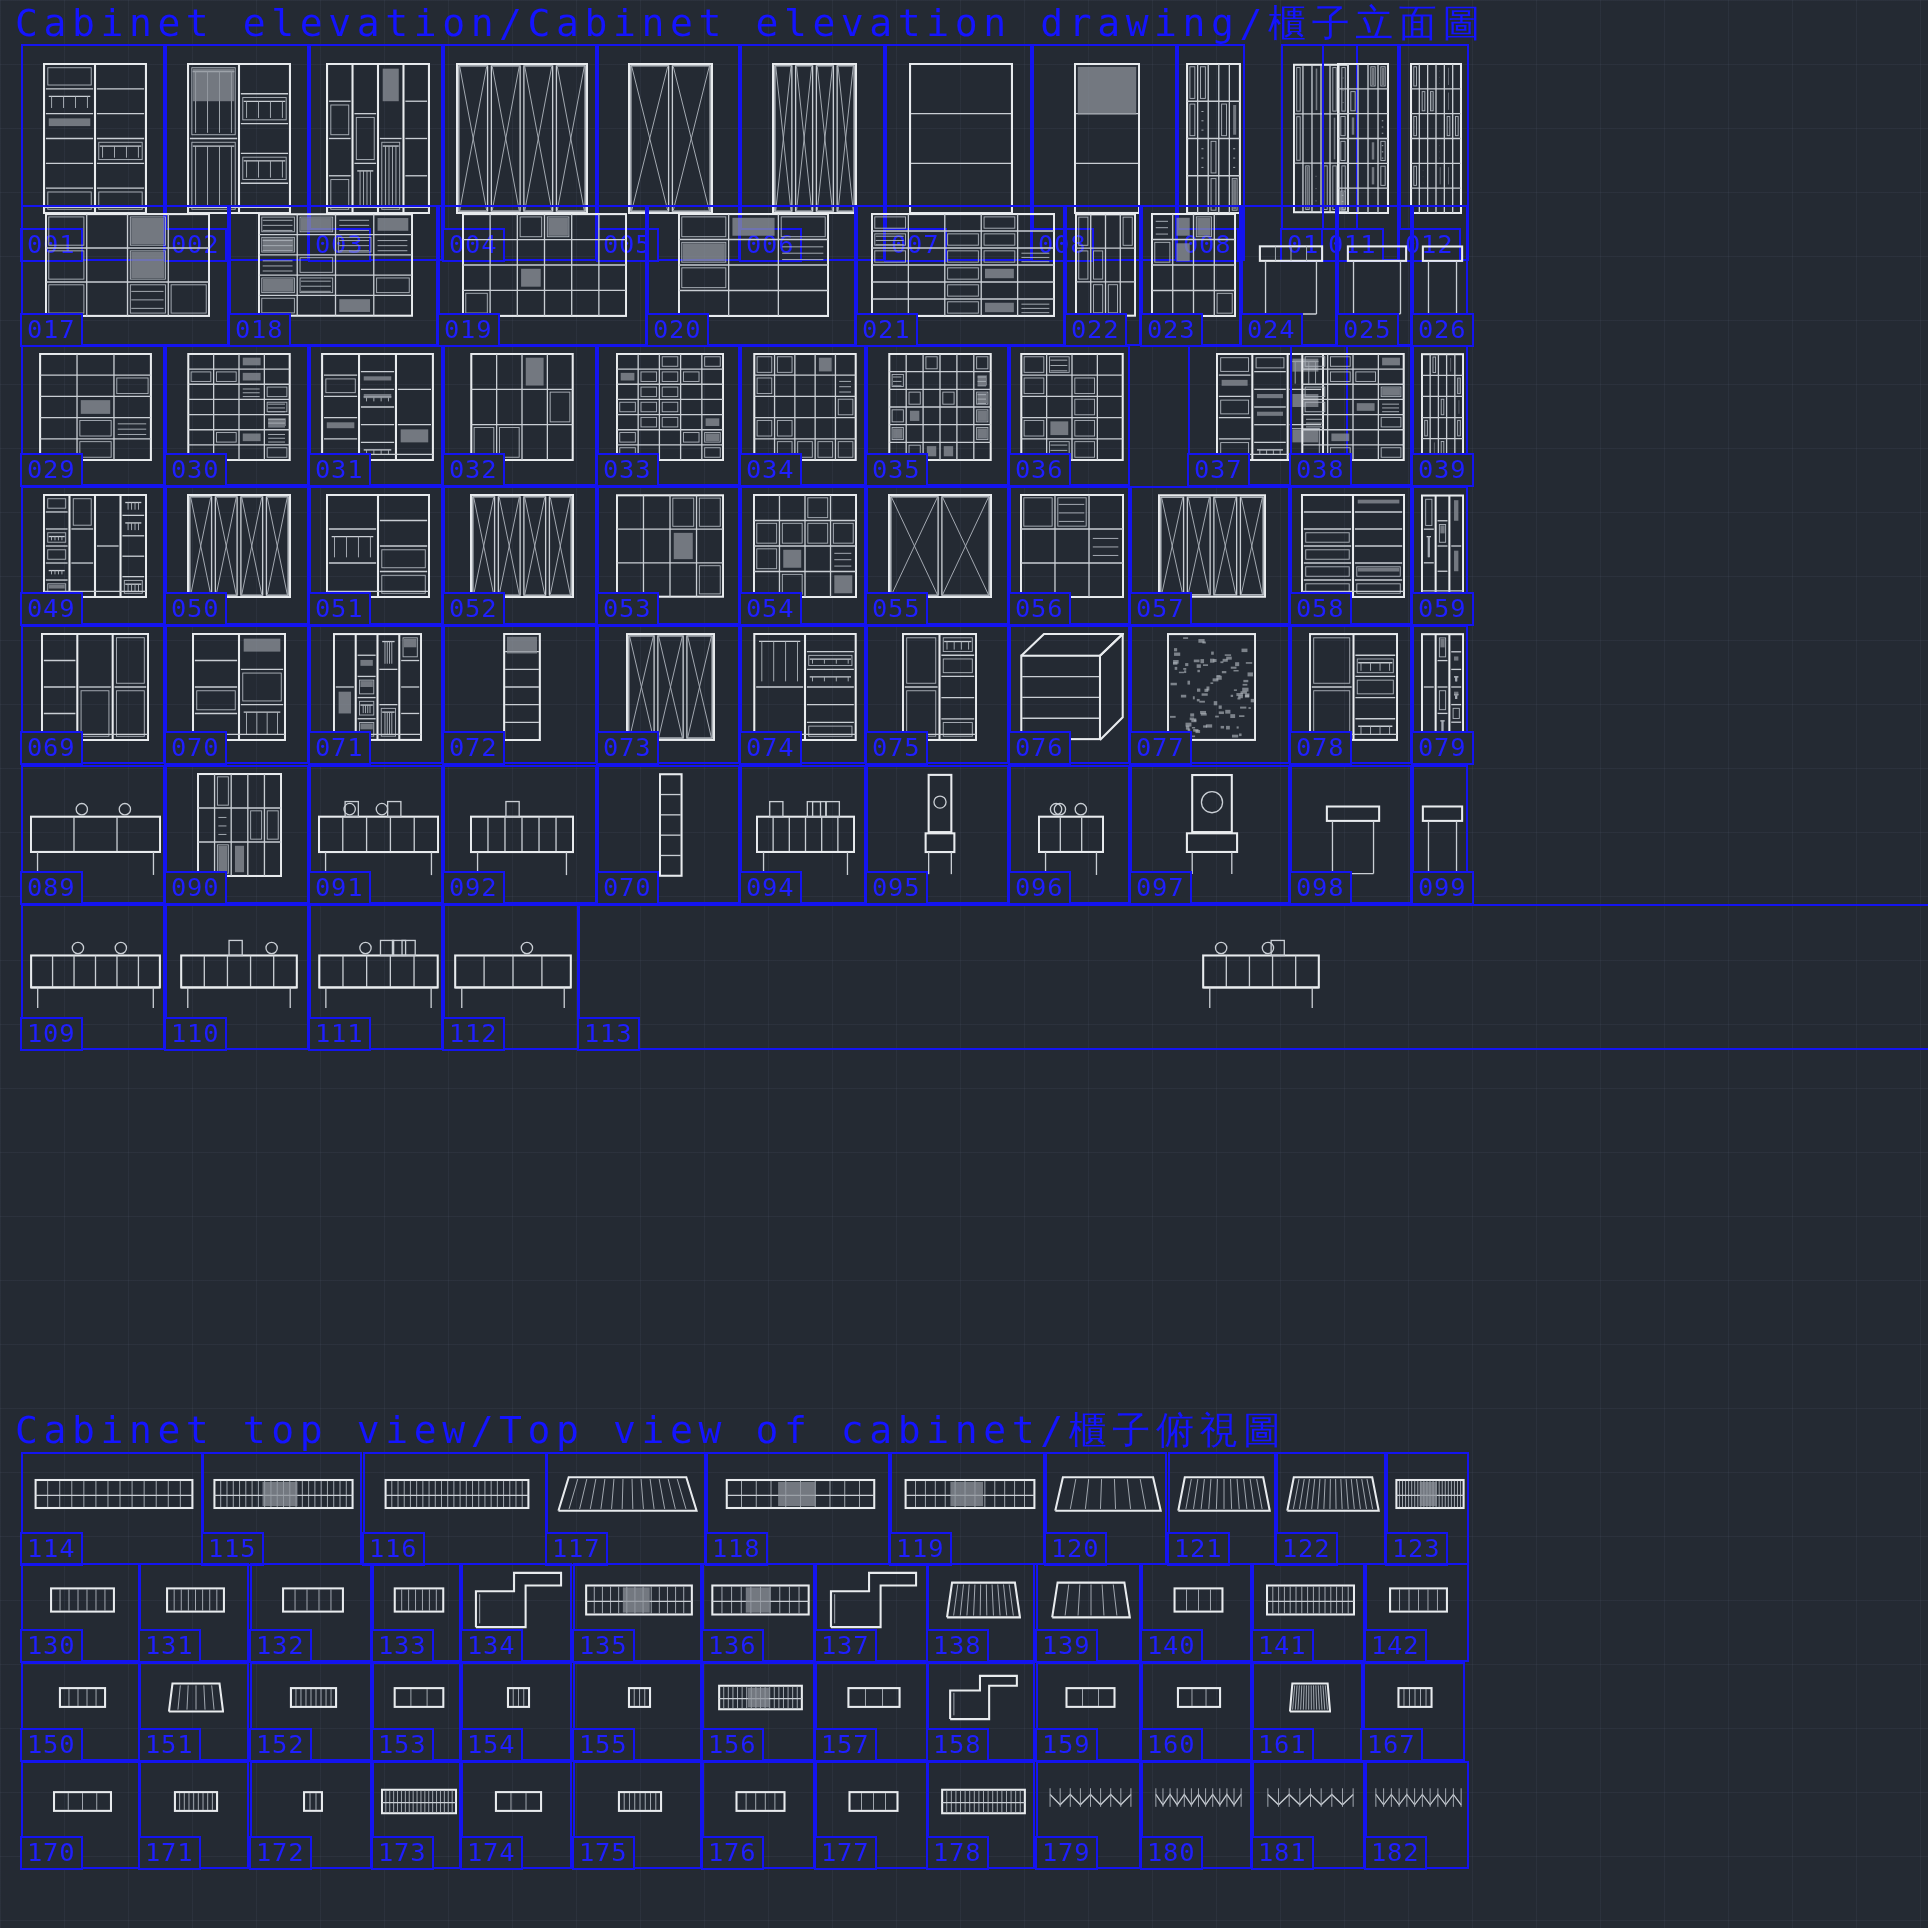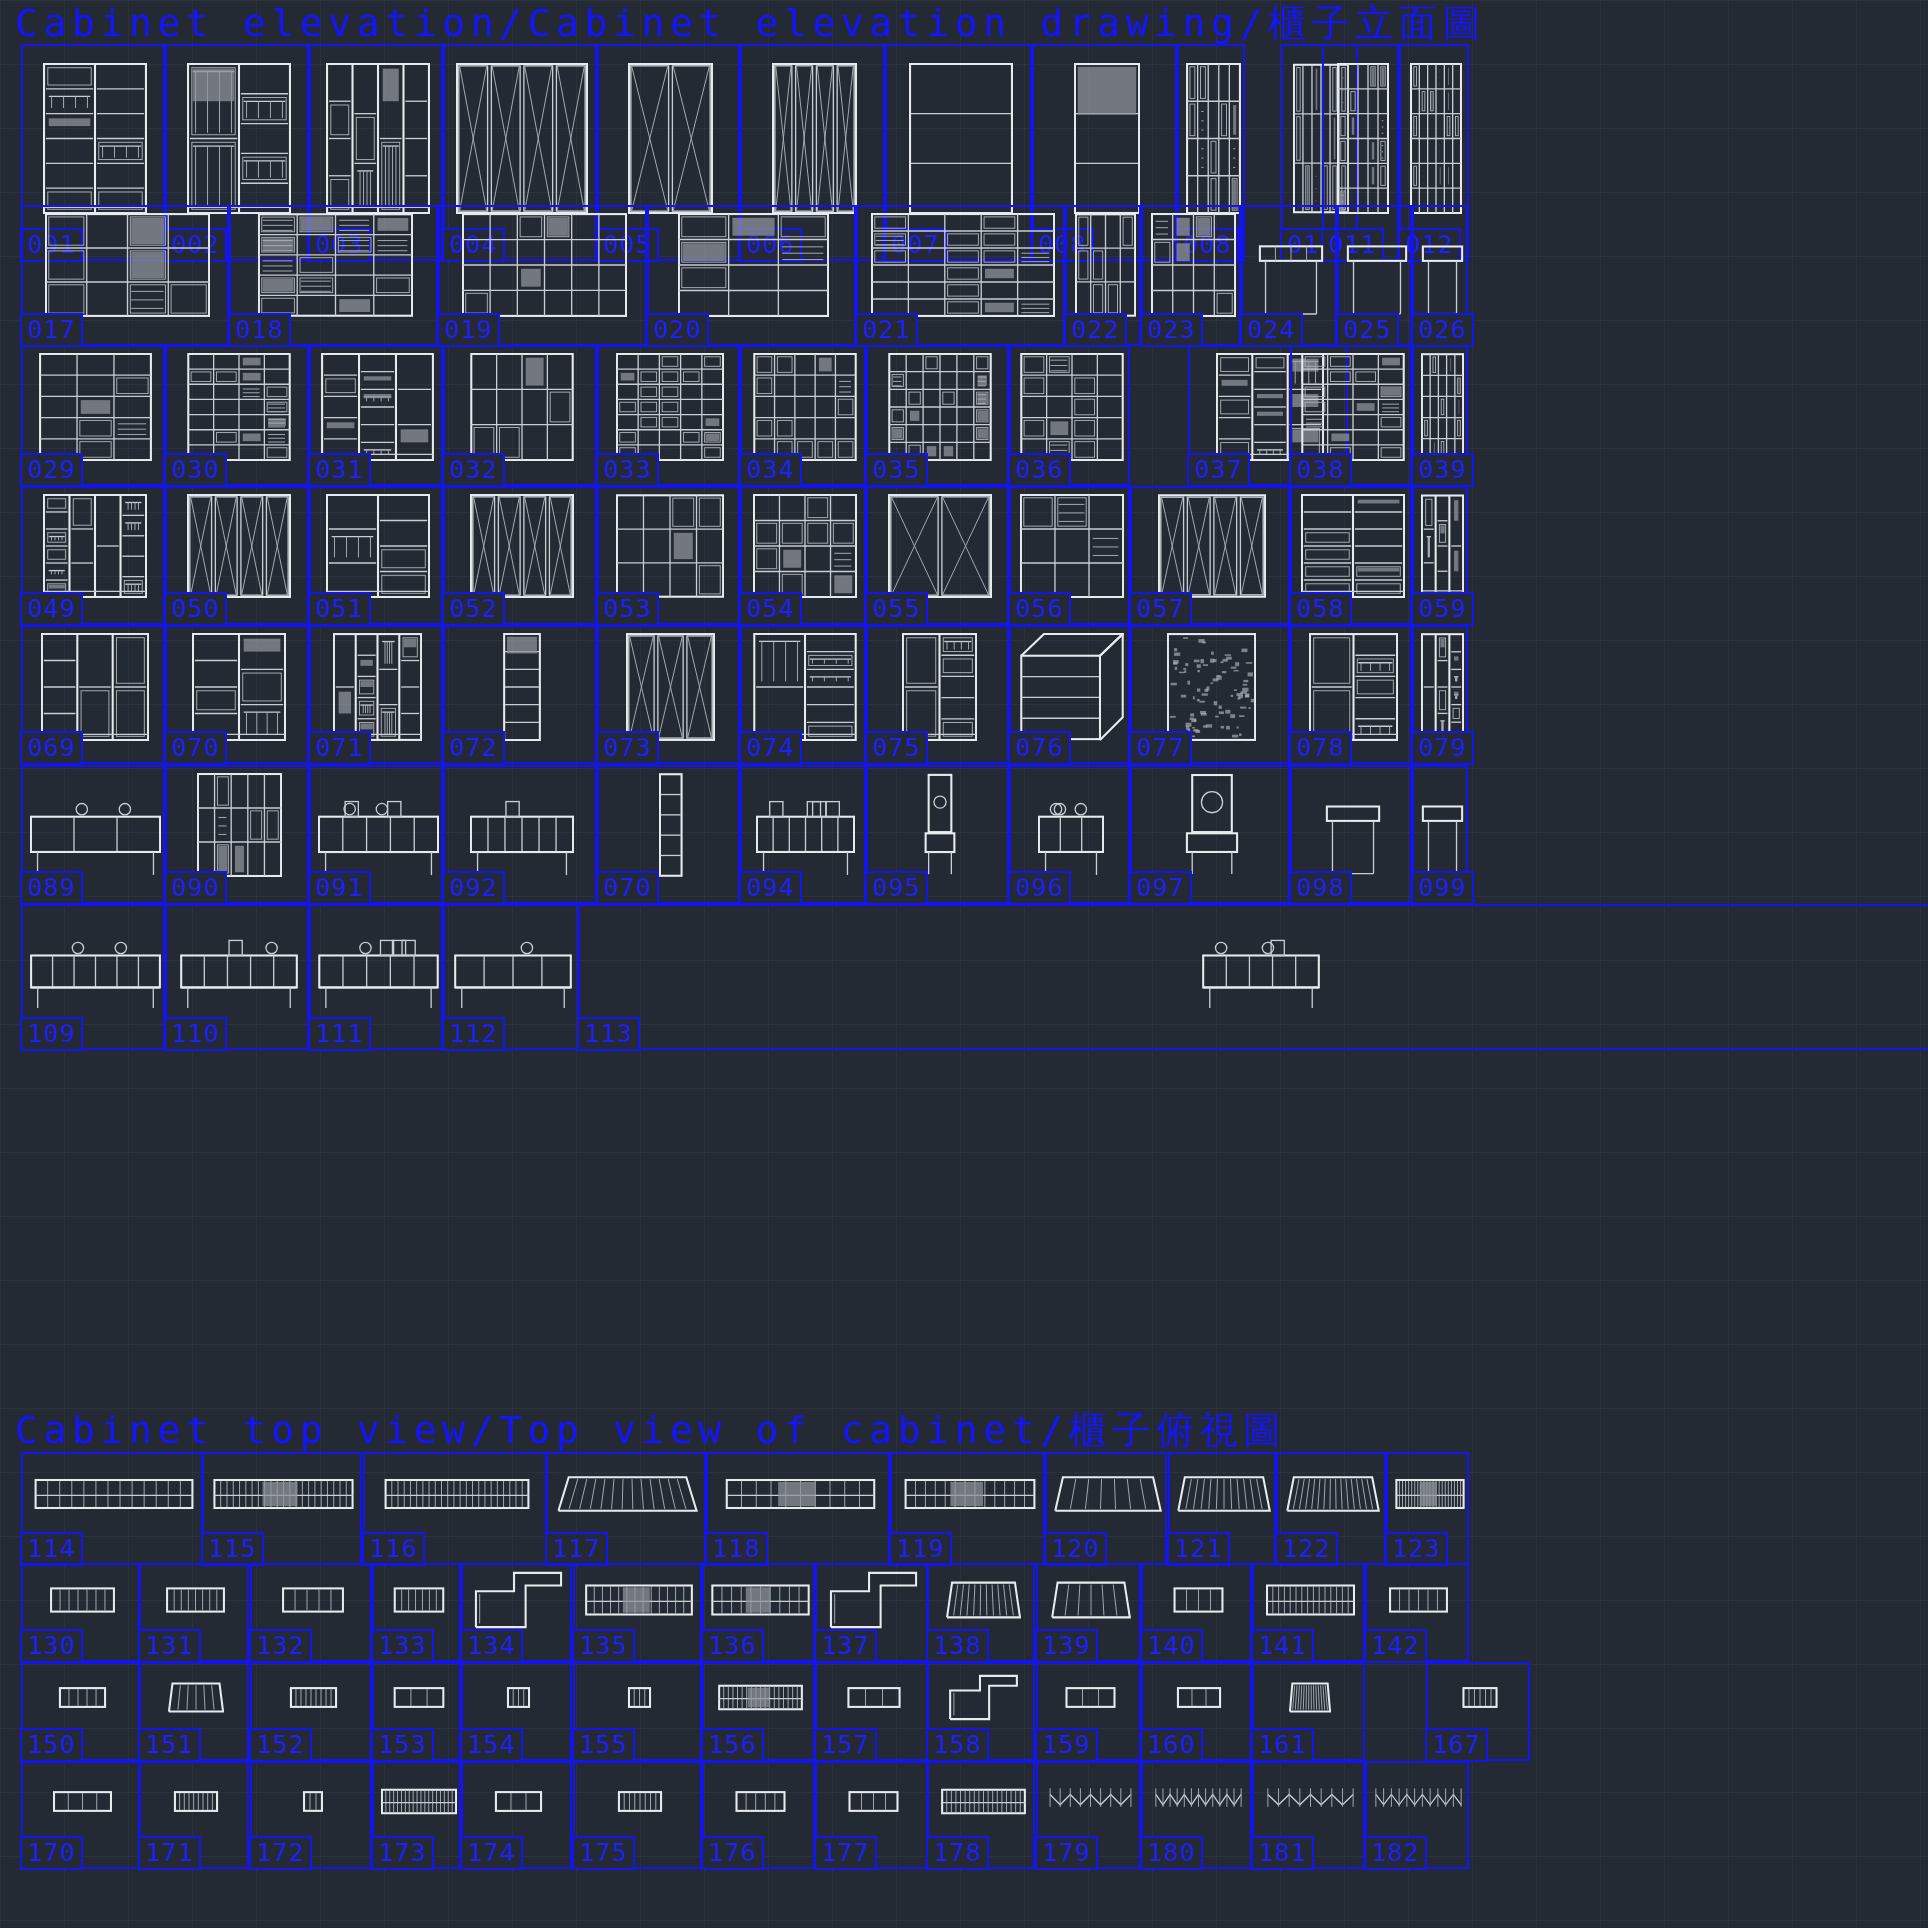--- a/index.html
+++ b/index.html
@@ -2448,21 +2448,21 @@
           <line x1="26.279999999999998" y1="12" x2="26.8" y2="38" class="lnf"></line>
           <line x1="28.799999999999997" y1="12" x2="29.666666666666664" y2="38" class="lnf"></line>
           <line x1="31.319999999999997" y1="12" x2="32.53333333333333" y2="38" class="lnf"></line>
           <line x1="33.839999999999996" y1="12" x2="35.4" y2="38" class="lnf"></line>
           <line x1="36.36" y1="12" x2="38.266666666666666" y2="38" class="lnf"></line>
           <line x1="38.88" y1="12" x2="41.13333333333333" y2="38" class="lnf"></line>
         </svg>
       </div>
       <div class="tag">161</div>
     </div>
-    <div class="cell" style="left: 1426px; top: 1662px; width: 104px; height: 99px; text-align: right;">
+    <div class="cell" style="left: 1361px; top: 1662px; width: 104px; height: 99px; text-align: right;">
       <div class="dwg" style="left: 26px; top: 10px;">
         <svg width="52" height="47" viewBox="0 0 55 50">
           <rect x="9.9" y="15" width="35.2" height="20" class="ln"></rect>
           <line x1="15.766666666666667" y1="16" x2="15.766666666666667" y2="34" class="lnf"></line>
           <line x1="21.633333333333333" y1="16" x2="21.633333333333333" y2="34" class="lnf"></line>
           <line x1="27.5" y1="16" x2="27.5" y2="34" class="lnf"></line>
           <line x1="33.36666666666667" y1="16" x2="33.36666666666667" y2="34" class="lnf"></line>
           <line x1="39.233333333333334" y1="16" x2="39.233333333333334" y2="34" class="lnf"></line>
         </svg>
       </div>

